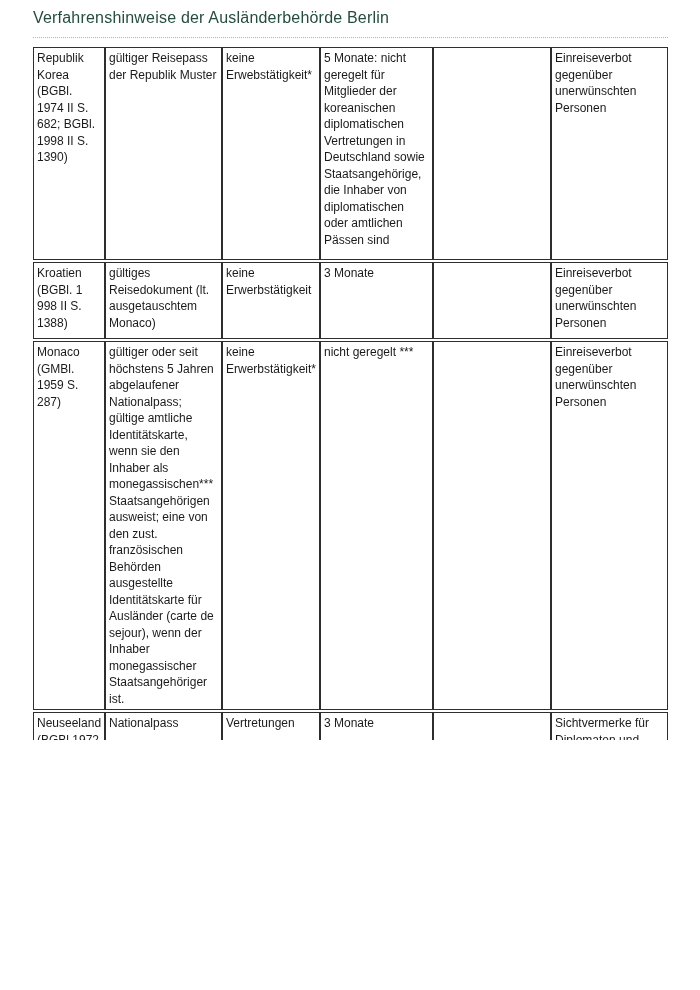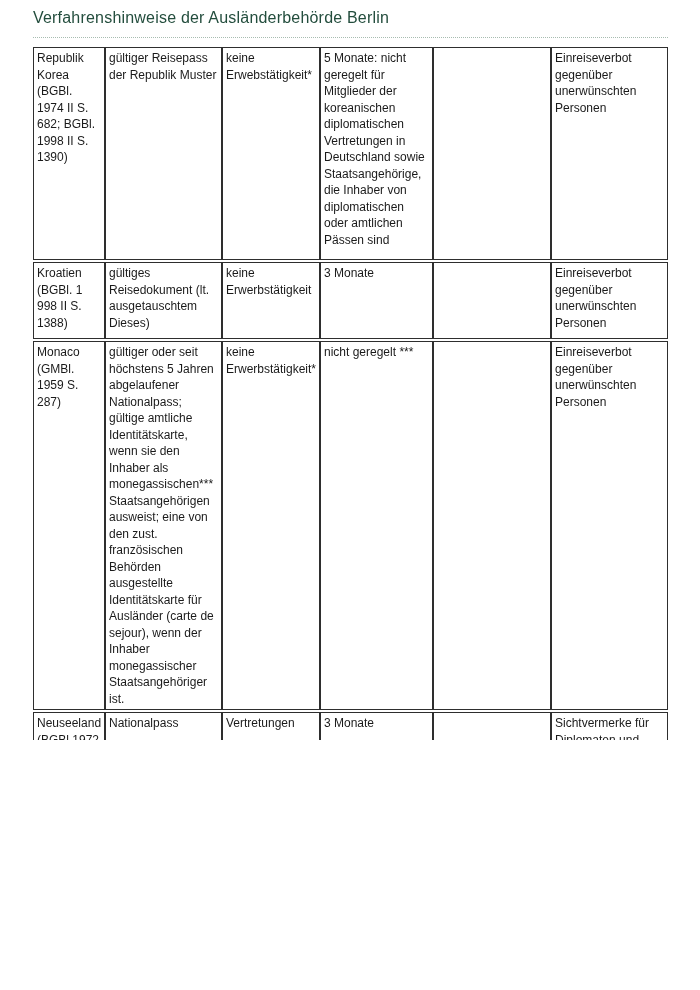--- a/index.html
+++ b/index.html
@@ -118,21 +118,21 @@
           </td>
         <td>
             <div>Einreiseverbot gegenüber unerwünschten Personen</div>
           </td>
       </tr>
       <tr class="r2">
         <td>
             <div>Kroatien (BGBl. 1 998 II S. 1388)</div>
           </td>
         <td>
-            <div>gültiges Reisedokument (lt. ausgetauschtem Dieses)</div>
+            <div>gültiges Reisedokument (lt. ausgetauschtem Monaco)</div>
           </td>
         <td>
             <div>keine Erwerbstätigkeit</div>
           </td>
         <td>
             <div>3 Monate</div>
           </td>
         <td>
             <div></div>
           </td>

